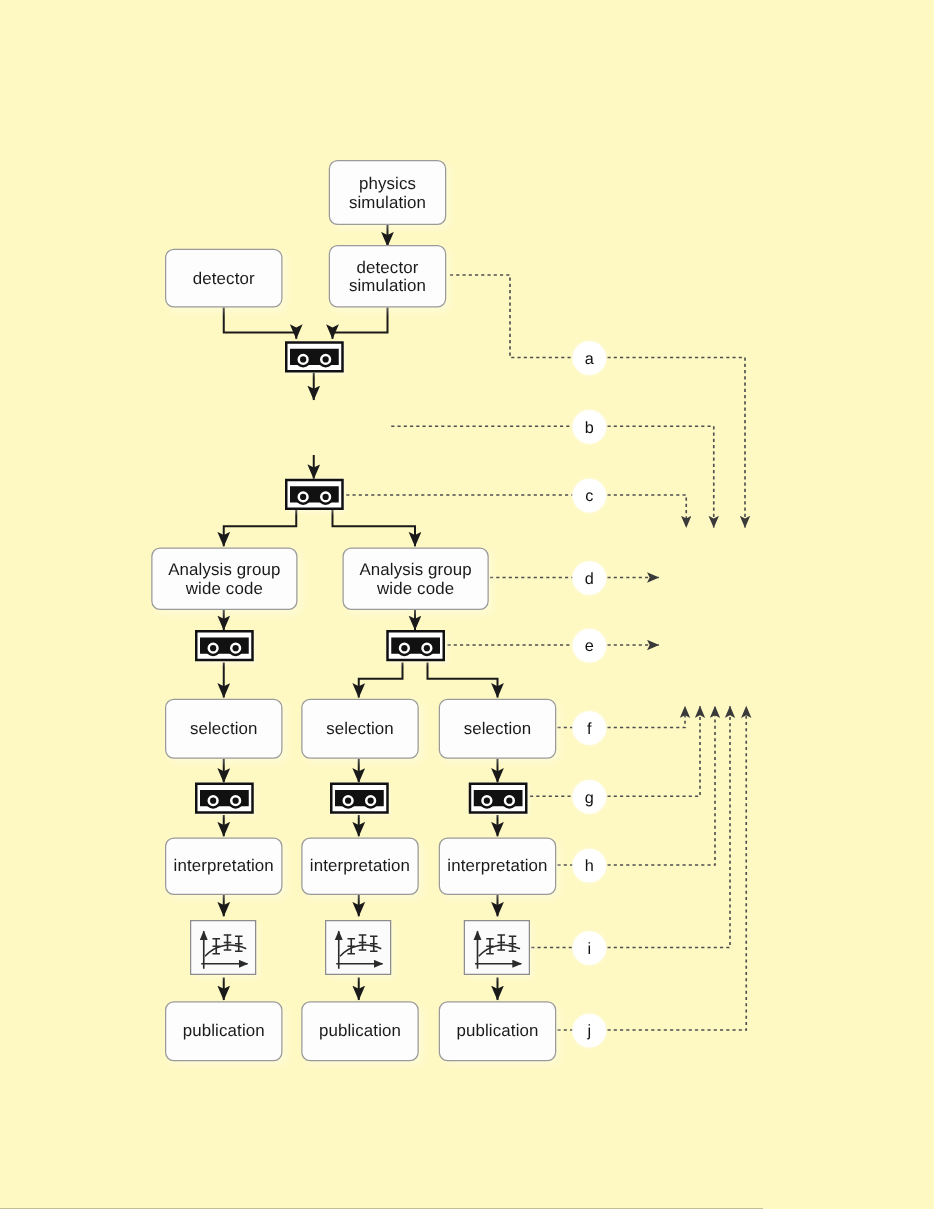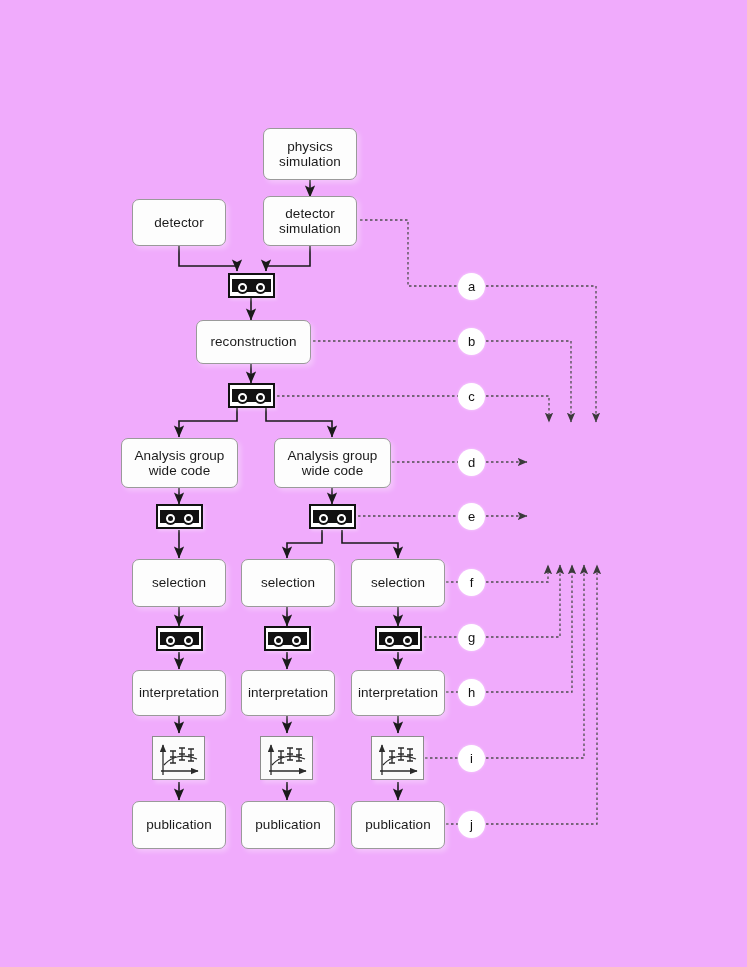--- a/index.html
+++ b/index.html
@@ -1,17 +1,17 @@
 <!DOCTYPE html>
 <html><head>
 <meta charset="utf-8">
 <style>
   html,body{margin:0;padding:0;background:#000;}
   body{width:747px;height:967px;overflow:hidden;font-family:"Liberation Sans",sans-serif;}
-  #stage{position:relative;width:747px;height:967px;background:#f0abfc;}
+  #stage{position:relative;width:747px;height:967px;background:#fef9c3;}
   svg.layer{position:absolute;left:0;top:0;width:747px;height:967px;}
 
   .node{position:absolute;box-sizing:border-box;background:#fdfdfd;border:1px solid #9a9a9a;
         border-radius:7px;display:flex;align-items:center;justify-content:center;text-align:center;
         color:#1a1a1a;font-size:13.5px;line-height:15.5px;letter-spacing:.1px;
         box-shadow:3px 3px 5px rgba(255,255,255,0.30);}
   .node span{display:block;padding:0 5px;}
 
   .circ{position:absolute;width:27px;height:27px;border-radius:50%;background:#fff;
         display:flex;align-items:center;justify-content:center;color:#111;font-size:13px;
@@ -142,23 +142,20 @@
     <span>detector</span>
   </div>
 
   <div class="node" style="left:263px;top:196px;width:94px;height:50px;">
     <span>
       <span>detector</span>
       <span>simulation</span>
     </span>
   </div>
 
-  <div class="node" style="left:196px;top:320px;width:115px;height:44px;">
-    <span>reconstruction</span>
-  </div>
 
   <div class="node" style="left:121px;top:438px;width:117px;height:50px;">
     <span>
       <span>Analysis group</span>
       <span>wide code</span>
     </span>
   </div>
 
   <div class="node" style="left:274px;top:438px;width:117px;height:50px;">
     <span>

